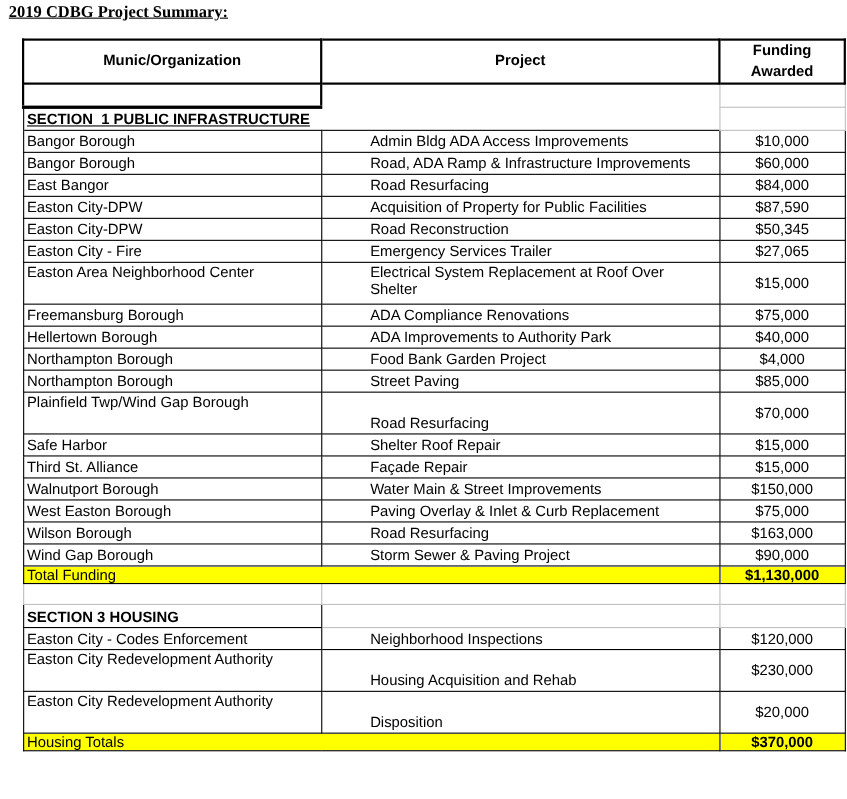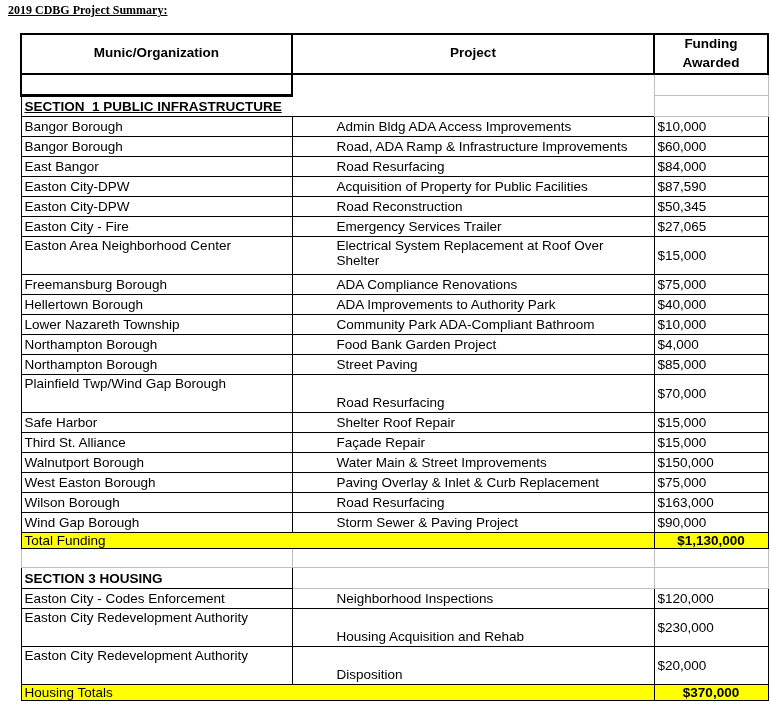--- a/index.html
+++ b/index.html
@@ -6,21 +6,21 @@
   html, body { margin: 0; padding: 0; }
   body {
     width: 770px; height: 726px;
     background: #ffffff;
     font-family: "Liberation Sans", sans-serif;
     color: #000;
     overflow: hidden;
   }
   .doc-title {
     font-family: "Liberation Serif", serif;
-    font-size: 12px;
+    font-size: 15px;
     font-weight: bold;
     text-decoration: underline;
     margin: 3px 16px 0 8px;
     display: inline-block;
     white-space: pre;
   }
   table.summary {
     border-collapse: collapse;
     table-layout: fixed;
     width: 747px;
@@ -63,21 +63,21 @@
     border: 1px solid var(--grid);
     height: 20px;
     vertical-align: middle;
   }
   .data-row.tall td { height: 38px; }
   .data-row.tall .munic,
   .data-row.tall .project { vertical-align: top; padding-top: 1px; }
   .data-row.tall .project.vbottom { vertical-align: bottom; padding-bottom: 2px; }
   .data-row.tall .funding { vertical-align: middle; }
   .project { white-space: pre-line; padding-left: 44px; }
-  .funding { text-align: left; }
+  .funding { text-align: center; }
   
   .total-row td {
     border: 1px solid var(--grid);
     background: var(--highlight);
     height: 16px;
     vertical-align: middle;
   }
   .total-amount { font-weight: bold; text-align: center; }
   
   .spacer-row td { height: 19px; }
@@ -149,25 +149,20 @@
           <td class="munic">Freemansburg Borough</td>
           <td class="project">ADA Compliance Renovations</td>
           <td class="funding">$75,000</td>
         </tr>
         <tr class="data-row">
           <td class="munic">Hellertown Borough</td>
           <td class="project">ADA Improvements to Authority Park</td>
           <td class="funding">$40,000</td>
         </tr>
         <tr class="data-row">
-          <td class="munic">Lower Nazareth Township</td>
-          <td class="project">Community Park ADA-Compliant Bathroom</td>
-          <td class="funding">$10,000</td>
-        </tr>
-        <tr class="data-row">
           <td class="munic">Northampton Borough</td>
           <td class="project">Food Bank Garden Project</td>
           <td class="funding">$4,000</td>
         </tr>
         <tr class="data-row">
           <td class="munic">Northampton Borough</td>
           <td class="project">Street Paving</td>
           <td class="funding">$85,000</td>
         </tr>
         <tr class="data-row tall">

